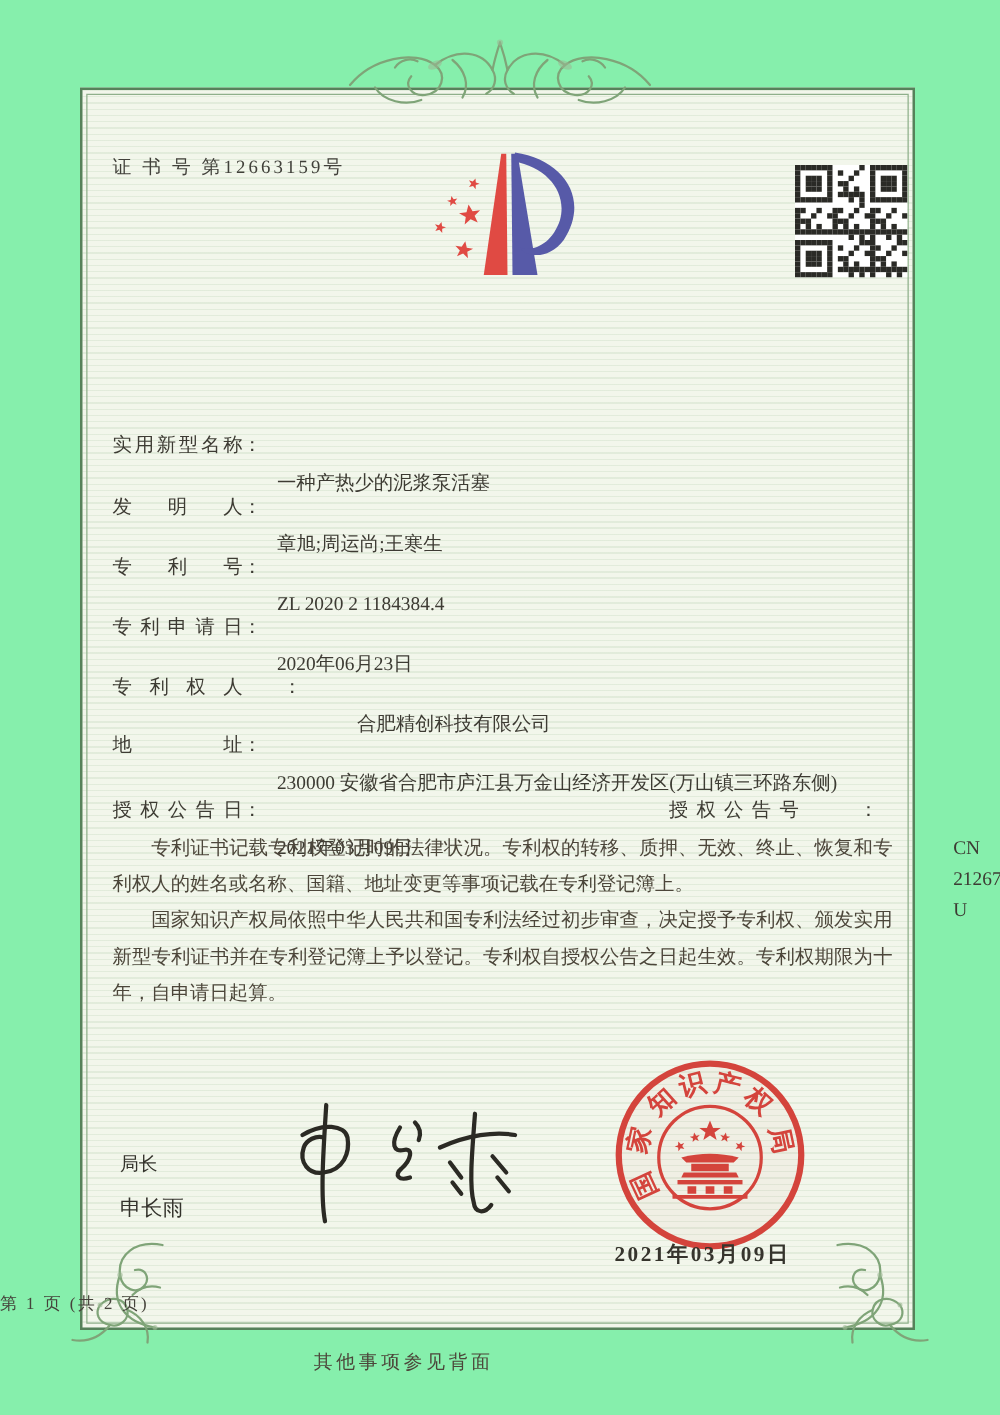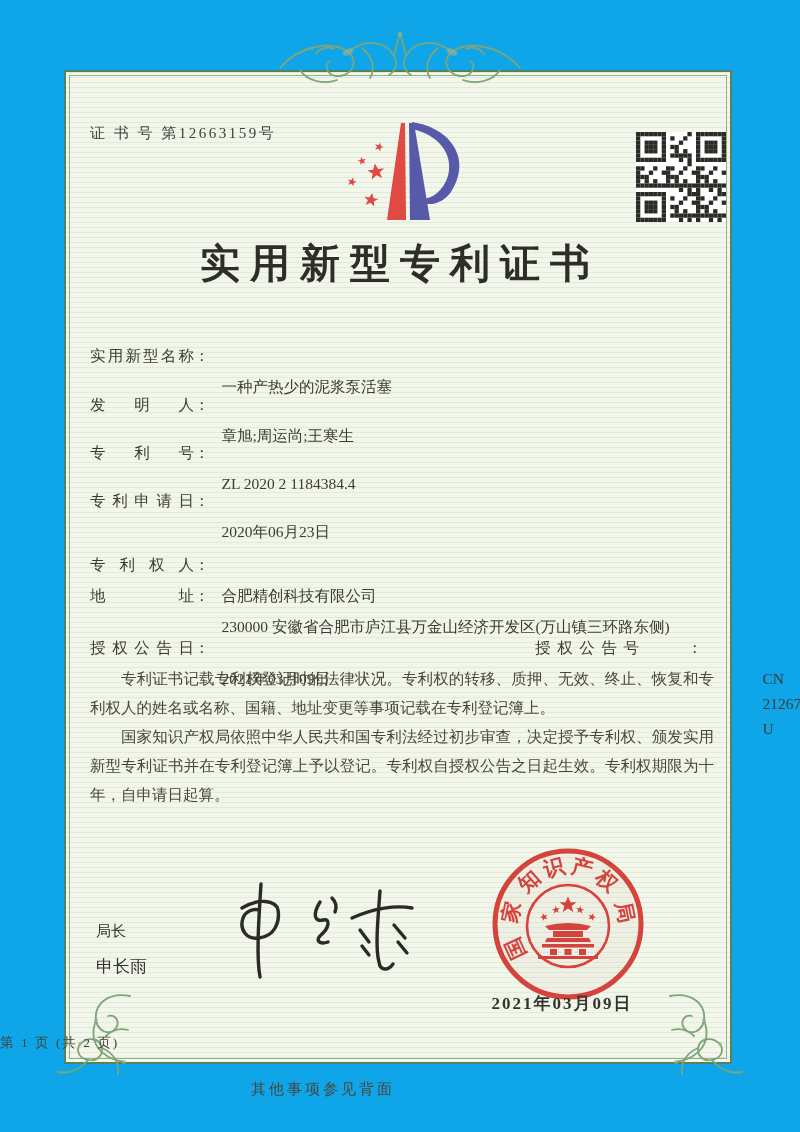--- a/index.html
+++ b/index.html
@@ -1,18 +1,18 @@
 <!DOCTYPE html>
 <html><head>
 <meta charset="utf-8">
 <style>
   html,body{margin:0;padding:0;}
   .page{
     position:relative; width:800px; height:1132px;
-    background:#0ea5e9; overflow:hidden;
+    background:#86efac; overflow:hidden;
     font-family:"Liberation Serif","DejaVu Serif",serif;
     color:#3d3b33;
   }
   
   .frame{
     position:absolute; left:64px; top:70px; width:668px; height:994px;
     border:2px solid #56815a; box-sizing:border-box;
     background:
       repeating-linear-gradient(180deg,
         rgba(140,180,135,0.16) 0px, rgba(140,180,135,0.16) 1px,
@@ -363,21 +363,20 @@
         <rect x="81.42857142857143" y="81.42857142857143" width="4.285714285714286" height="4.285714285714286"></rect>
         <rect x="85.71428571428571" y="81.42857142857143" width="4.285714285714286" height="4.285714285714286"></rect>
         <rect x="42.857142857142854" y="85.71428571428571" width="4.285714285714286" height="4.285714285714286"></rect>
         <rect x="51.42857142857143" y="85.71428571428571" width="4.285714285714286" height="4.285714285714286"></rect>
         <rect x="60" y="85.71428571428571" width="4.285714285714286" height="4.285714285714286"></rect>
         <rect x="72.85714285714286" y="85.71428571428571" width="4.285714285714286" height="4.285714285714286"></rect>
         <rect x="81.42857142857143" y="85.71428571428571" width="4.285714285714286" height="4.285714285714286"></rect>
       </g>
   </svg>
 
-  <div class="title">实用新型专利证书</div>
 
   <div class="field-row" style="top:346px;">
     <span class="flabel">实用新型名称</span>
       <span class="fcolon">：</span>
     <span class="fvalue">一种产热少的泥浆泵活塞</span>
   </div>
   <div class="field-row" style="top:395px;">
     <span class="flabel">发明人</span>
       <span class="fcolon">：</span>
     <span class="fvalue">章旭;周运尚;王寒生</span>
@@ -385,21 +384,21 @@
   <div class="field-row" style="top:443px;">
     <span class="flabel">专利号</span>
       <span class="fcolon">：</span>
     <span class="fvalue">ZL 2020 2 1184384.4</span>
   </div>
   <div class="field-row" style="top:491px;">
     <span class="flabel">专利申请日</span>
       <span class="fcolon">：</span>
     <span class="fvalue">2020年06月23日</span>
   </div>
-  <div class="field-row" style="top:555px;">
+  <div class="field-row" style="top:539px;gap:32px;">
     <span class="flabel">专利权人</span>
       <span class="fcolon">：</span>
     <span class="fvalue">合肥精创科技有限公司</span>
   </div>
   <div class="field-row" style="top:586px;">
     <span class="flabel">地址</span>
       <span class="fcolon">：</span>
     <span class="fvalue" style="width:488px;">230000 安徽省合肥市庐江县万金山经济开发区(万山镇三环路东侧)</span>
   </div>
   <div class="field-row" style="top:638px;">

